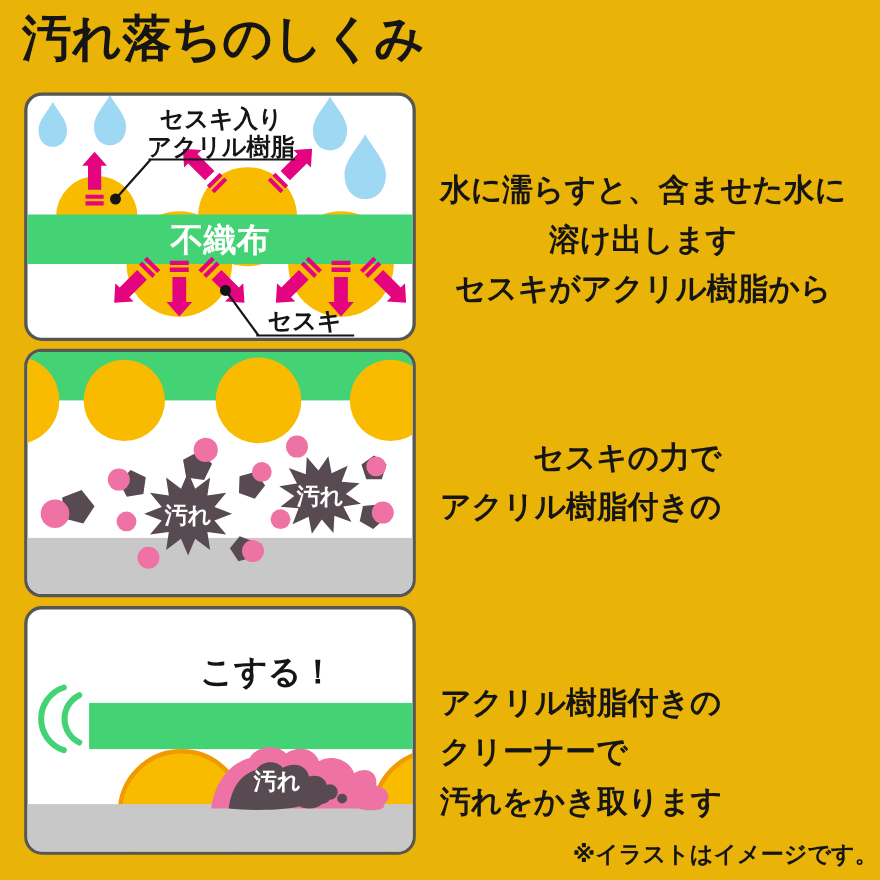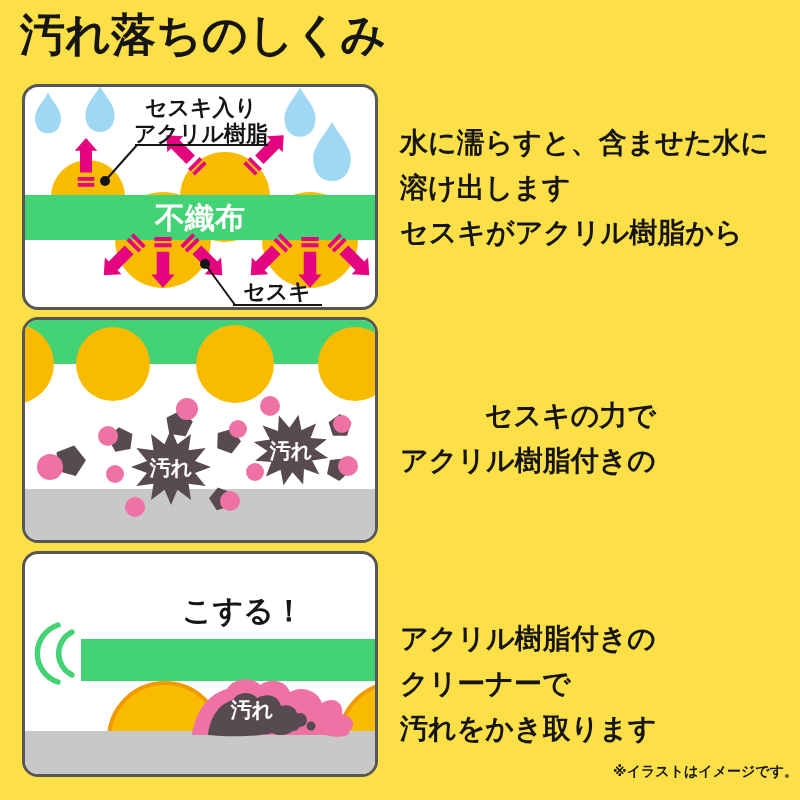--- a/index.html
+++ b/index.html
@@ -1,41 +1,41 @@
 <!DOCTYPE html>
 <html style="--c-magenta: #E4047F; --c-yellow: #F8BB00; --c-yellow_stroke: #F19A00; --c-green: #44D374; --c-blue: #9FD8F2; --c-dark: #584A51; --c-pink: #EF72A5; --c-floor: #C8C8C8; --c-border: #565656; --c-ink: #151515;"><head>
 <meta charset="utf-8">
 <style>
   html,body{margin:0;padding:0;}
   body{
     width:800px;height:800px;background:#ffffff;
     font-family:"Liberation Sans","DejaVu Sans",sans-serif;
     color:var(--c-ink,#151515);
   }
-  .stage{position:relative;width:800px;height:800px;overflow:hidden;background:#fde047;}
+  .stage{position:relative;width:800px;height:800px;overflow:hidden;background:#eab308;}
   .title{
     position:absolute;left:20px;top:10px;margin:0;
     font-size:45px;font-weight:800;line-height:1.1;letter-spacing:0;
     color:var(--c-ink,#151515);white-space:nowrap;
   }
   .panel{
     position:absolute;left:22px;width:356px;height:226px;
     background:#fff;border:3.5px solid var(--c-border,#565656);
     border-radius:16px;overflow:hidden;box-sizing:border-box;
   }
   .panel svg{position:absolute;left:-3.5px;top:-3.5px;width:356px;height:226px;display:block;}
   .p1{top:84px;} .p2{top:317px;} .p3{top:551px;}
   .caption{
     position:absolute;left:400px;font-size:28px;font-weight:600;
     line-height:45px;white-space:nowrap;color:var(--c-ink,#151515);
   }
-  .c1{top:120px;} .c2{top:393px;text-align:right;} .c3{top:616px;}
+  .c1{top:150px;text-align:center;} .c2{top:393px;text-align:right;} .c3{top:616px;}
   .footnote{
     position:absolute;top:763px;right:2px;
-    font-size:14px;font-weight:600;color:var(--c-ink,#151515);white-space:nowrap;
+    font-size:21px;font-weight:600;color:var(--c-ink,#151515);white-space:nowrap;
   }
   svg text{font-family:"Liberation Sans","DejaVu Sans",sans-serif;}
   .band-label{font-size:30px;font-weight:bold;fill:#ffffff;text-anchor:middle;}
   .callout{font-size:22px;font-weight:600;fill:#151515;text-anchor:middle;}
   .leader{stroke:#151515;stroke-width:2;fill:none;}
   .dot{fill:#151515;}
   .dirt-label{font-size:21px;font-weight:bold;fill:#ffffff;text-anchor:middle;}
   .action-label{font-size:30px;font-weight:700;fill:#151515;text-anchor:middle;}
   .arc{fill:none;stroke:var(--c-green,#44D374);stroke-width:5.5;stroke-linecap:round;}
   .fy{fill:var(--c-yellow,#F8BB00);}

